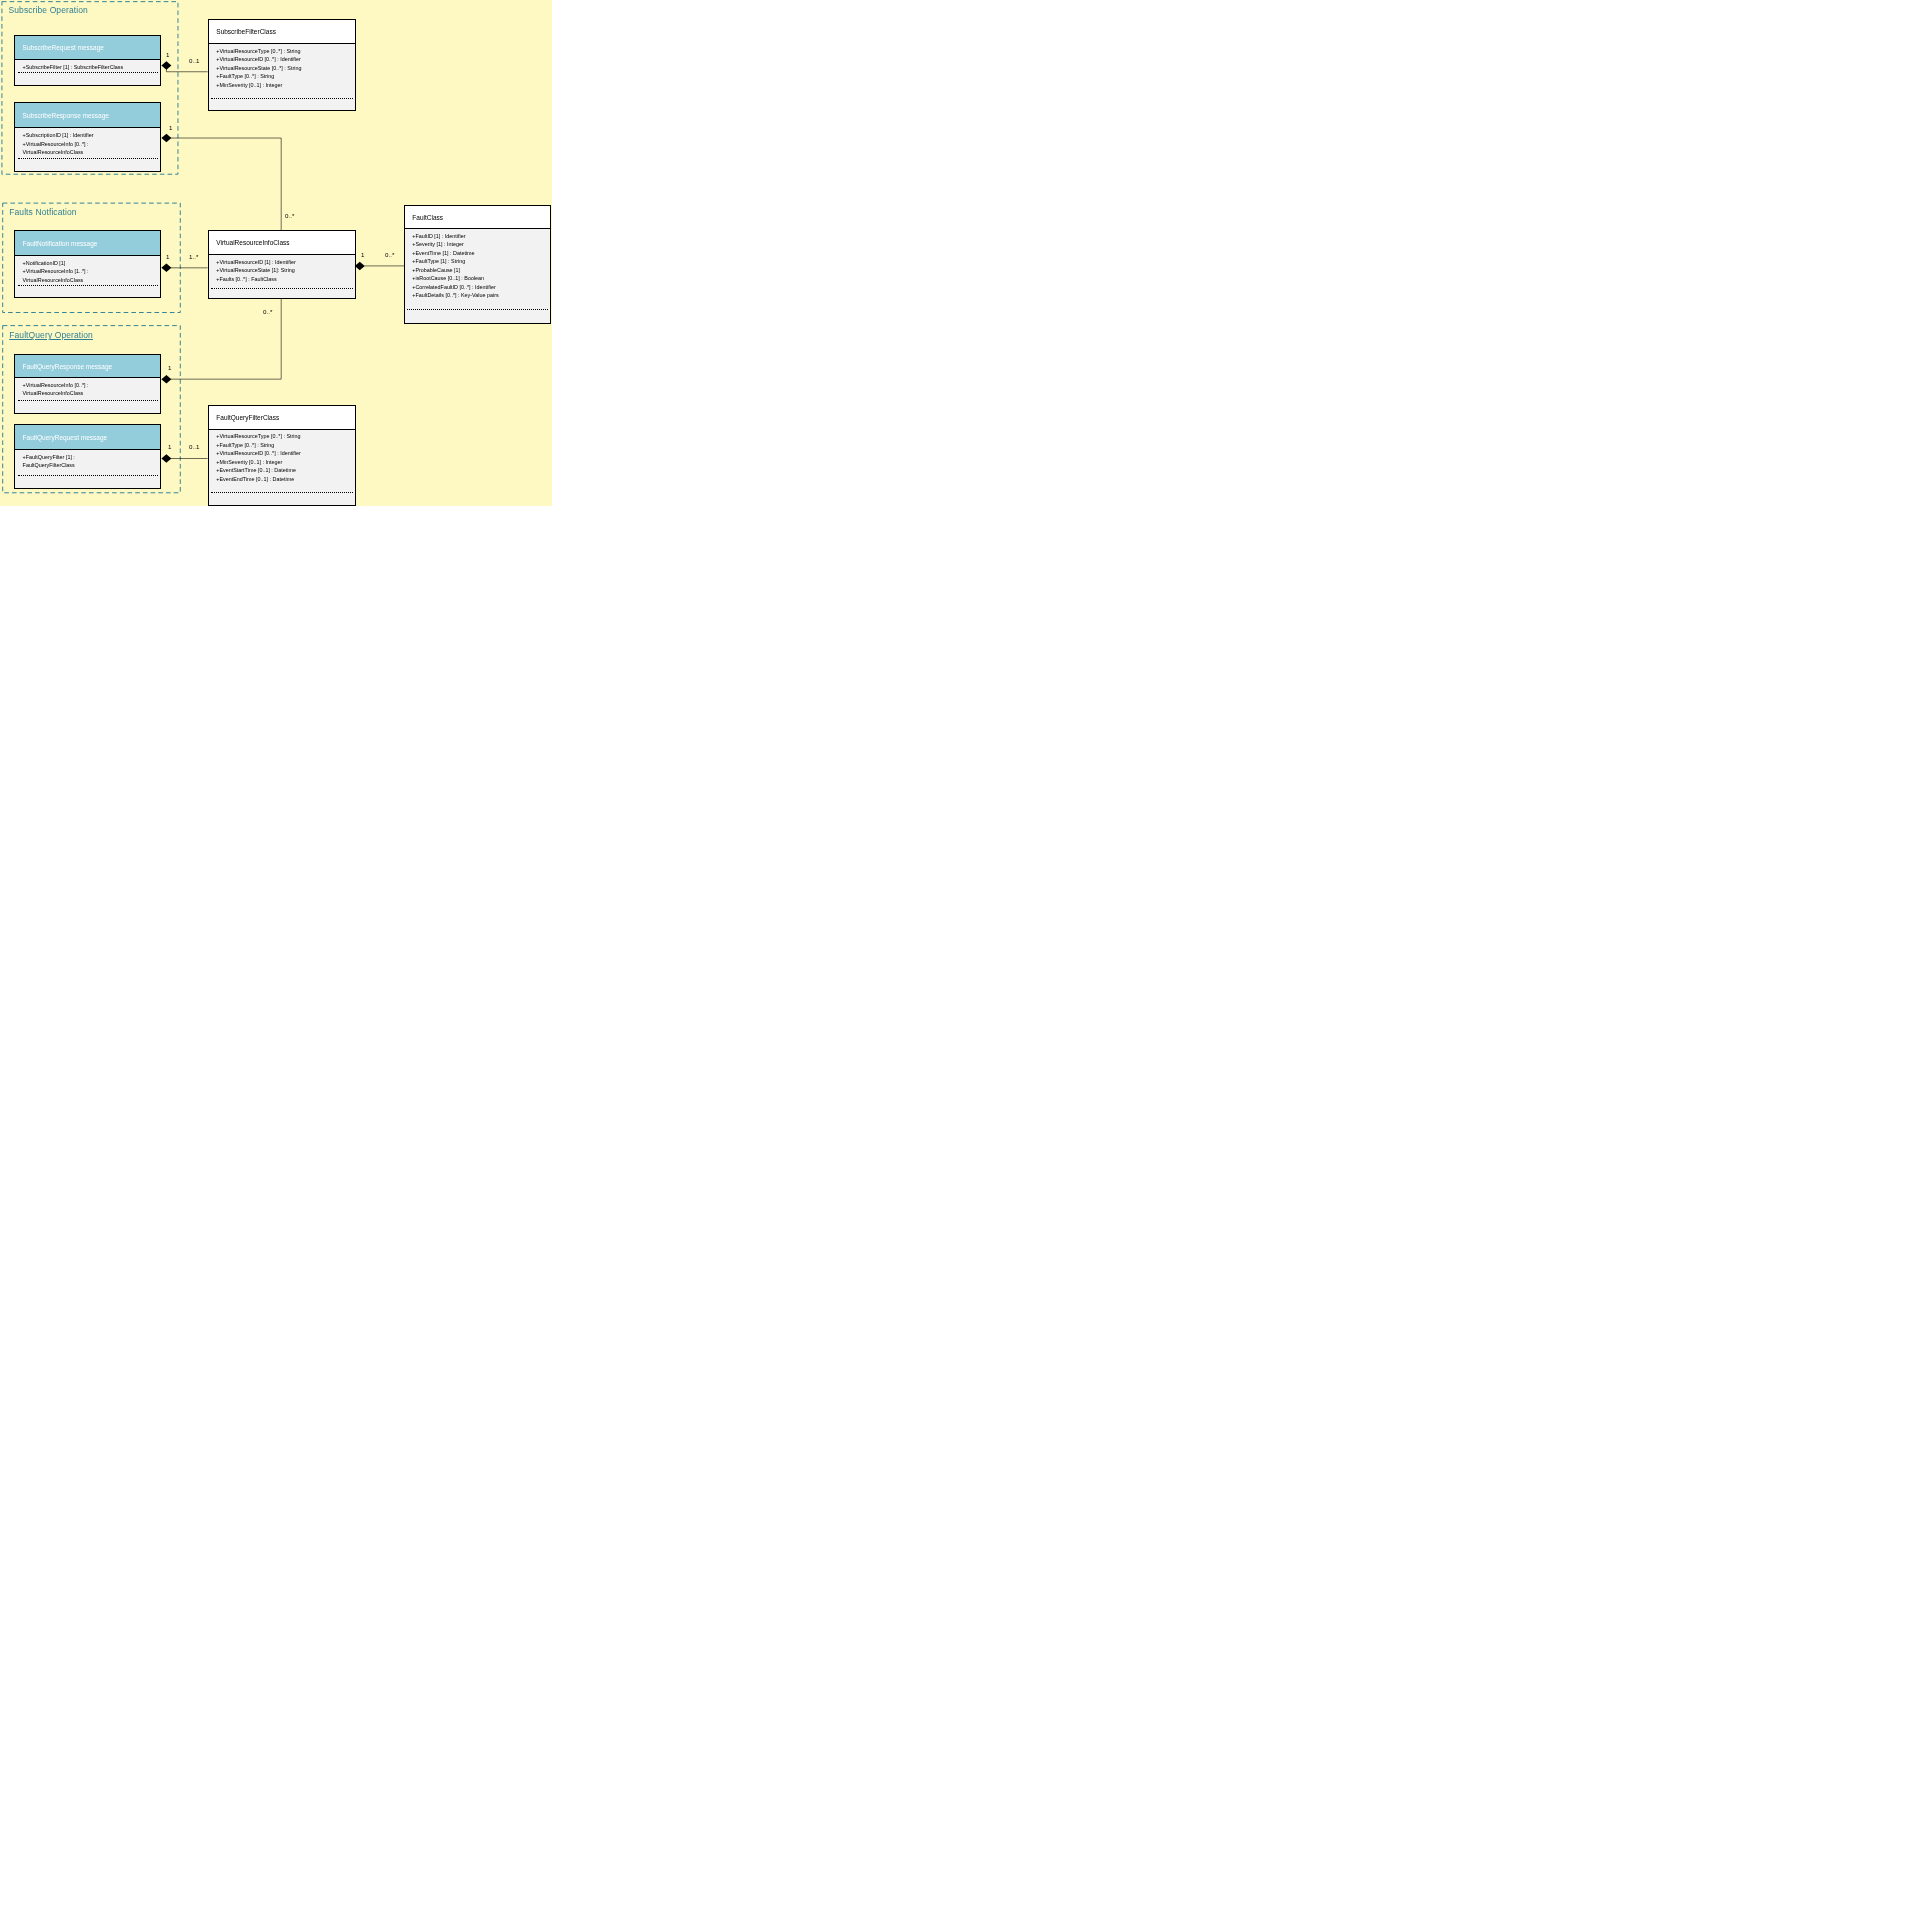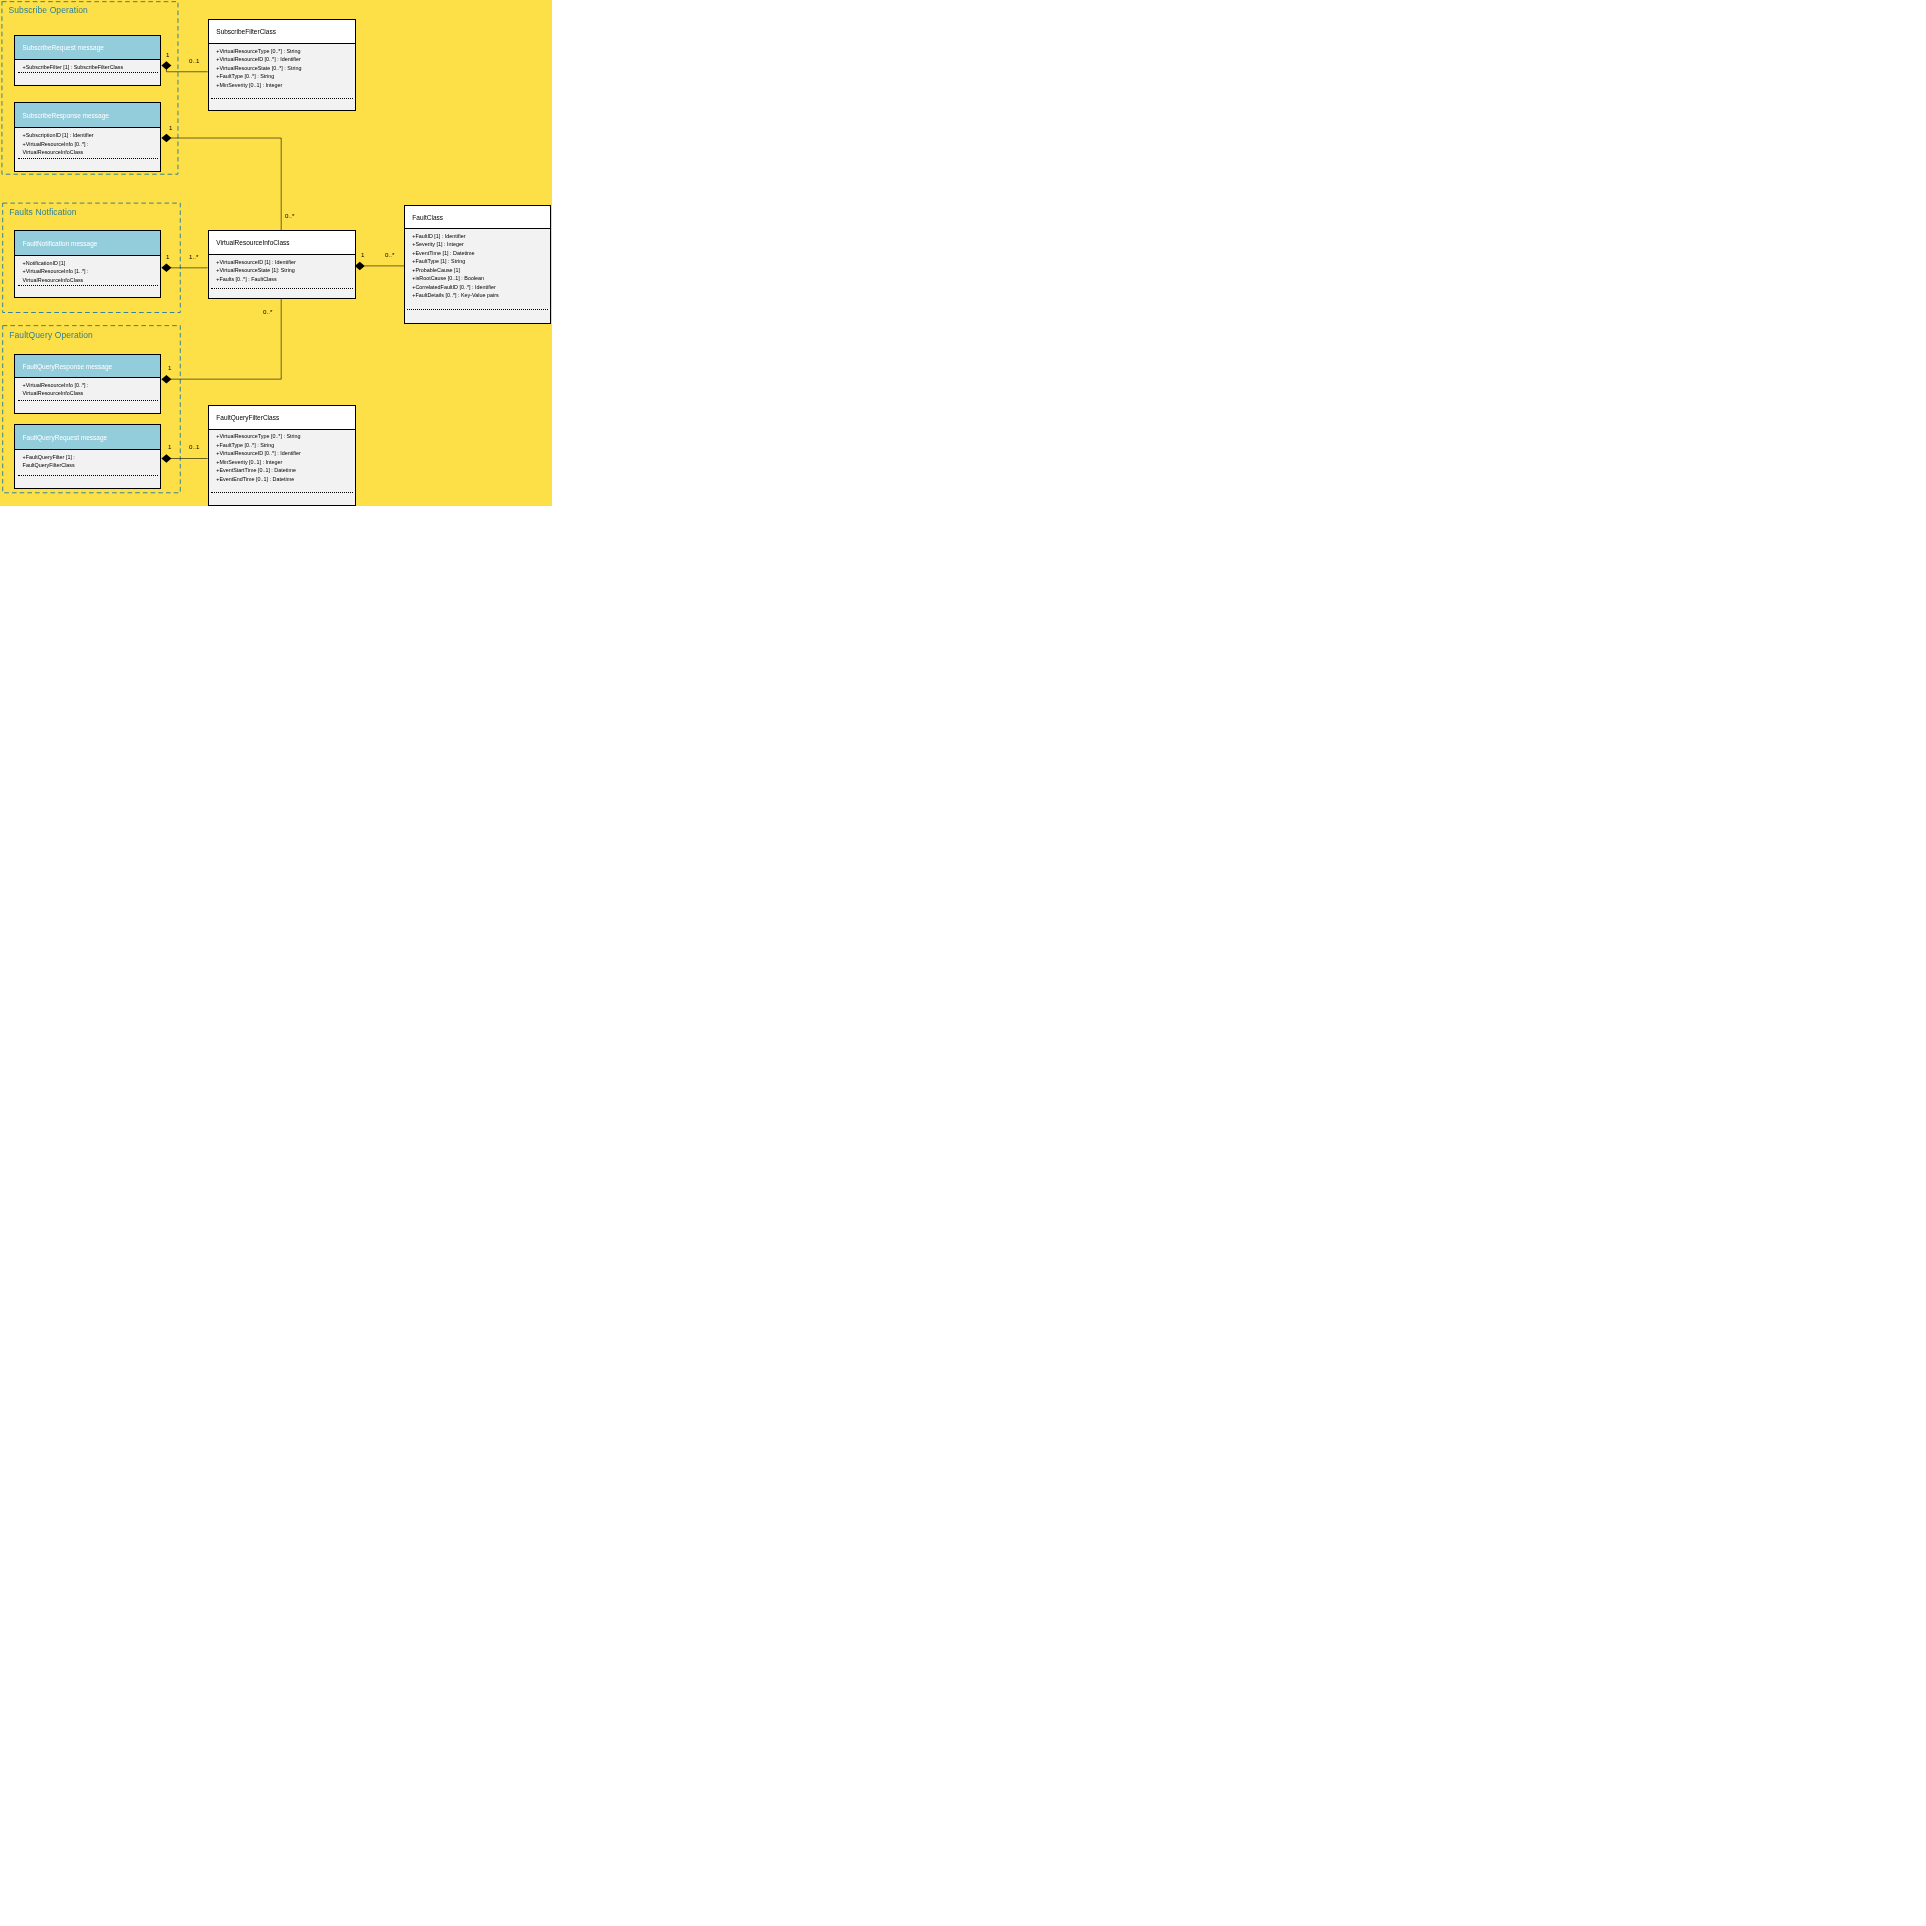--- a/index.html
+++ b/index.html
@@ -1,36 +1,36 @@
 <!DOCTYPE html>
 <html style="font-size:6.2px"><head>
 <meta charset="utf-8">
 <style>
   html,body{margin:0;padding:0;background:#ffffff;}
   body{font-family:"Liberation Sans", sans-serif;}
-  #diagram{position:relative;width:552px;height:506px;background:#fde047;overflow:hidden;}
+  #diagram{position:relative;width:552px;height:506px;background:#fef9c3;overflow:hidden;}
   #connector-layer{position:absolute;left:0;top:0;width:552px;height:506px;z-index:3;pointer-events:none;}
   .group-title{position:absolute;z-index:2;font-size:8.5px;font-weight:400;color:#2E7F96;letter-spacing:0.1px;}
   .uml-box{position:absolute;z-index:2;background:#F2F2F2;border:0.8px solid #000;box-sizing:border-box;}
   .box-header{display:flex;align-items:center;box-sizing:border-box;border-bottom:1.2px solid #000;padding-left:7.3px;overflow:hidden;}
   .msg-header{background:#93CCDB;color:#ffffff;font-size:6.5px;}
   .cls-header{background:#ffffff;color:#000000;font-size:6.5px;}
   .attrs{padding:2.7px 2.3px 0 7.3px;font-size:5.4px;line-height:8.5px;color:#000;}
   .attr-line{white-space:nowrap;}
   .dotted-sep{position:absolute;left:2.3px;right:2.3px;border-top:0.8px dotted #000;height:0;}
   .mult{position:absolute;z-index:4;font-size:6.2px;color:#000;}
 </style>
 </head>
 <body>
 
 <div id="diagram">
 
   <div class="group-title" style="left:8.5px;top:4.6px;">Subscribe Operation</div>
   <div class="group-title" style="left:9.2px;top:207px;">Faults Notfication</div>
-  <div class="group-title" style="left:9.2px;top:330px;">FaultQuery Operation</div>
+  <div class="group-title" style="left:9.2px;top:330px;text-decoration:underline;">FaultQuery Operation</div>
 
   <div class="uml-box" style="left:14.3px;top:35px;width:147px;height:51px;">
     <div class="box-header msg-header" style="height:24px;">
       <span>SubscribeRequest message</span>
     </div>
     <div class="attrs">
         <div class="attr-line">+SubscribeFilter [1] : SubscribeFilterClass</div>
       </div>
     <div class="dotted-sep" style="bottom:12.3px;"></div>
   </div>

